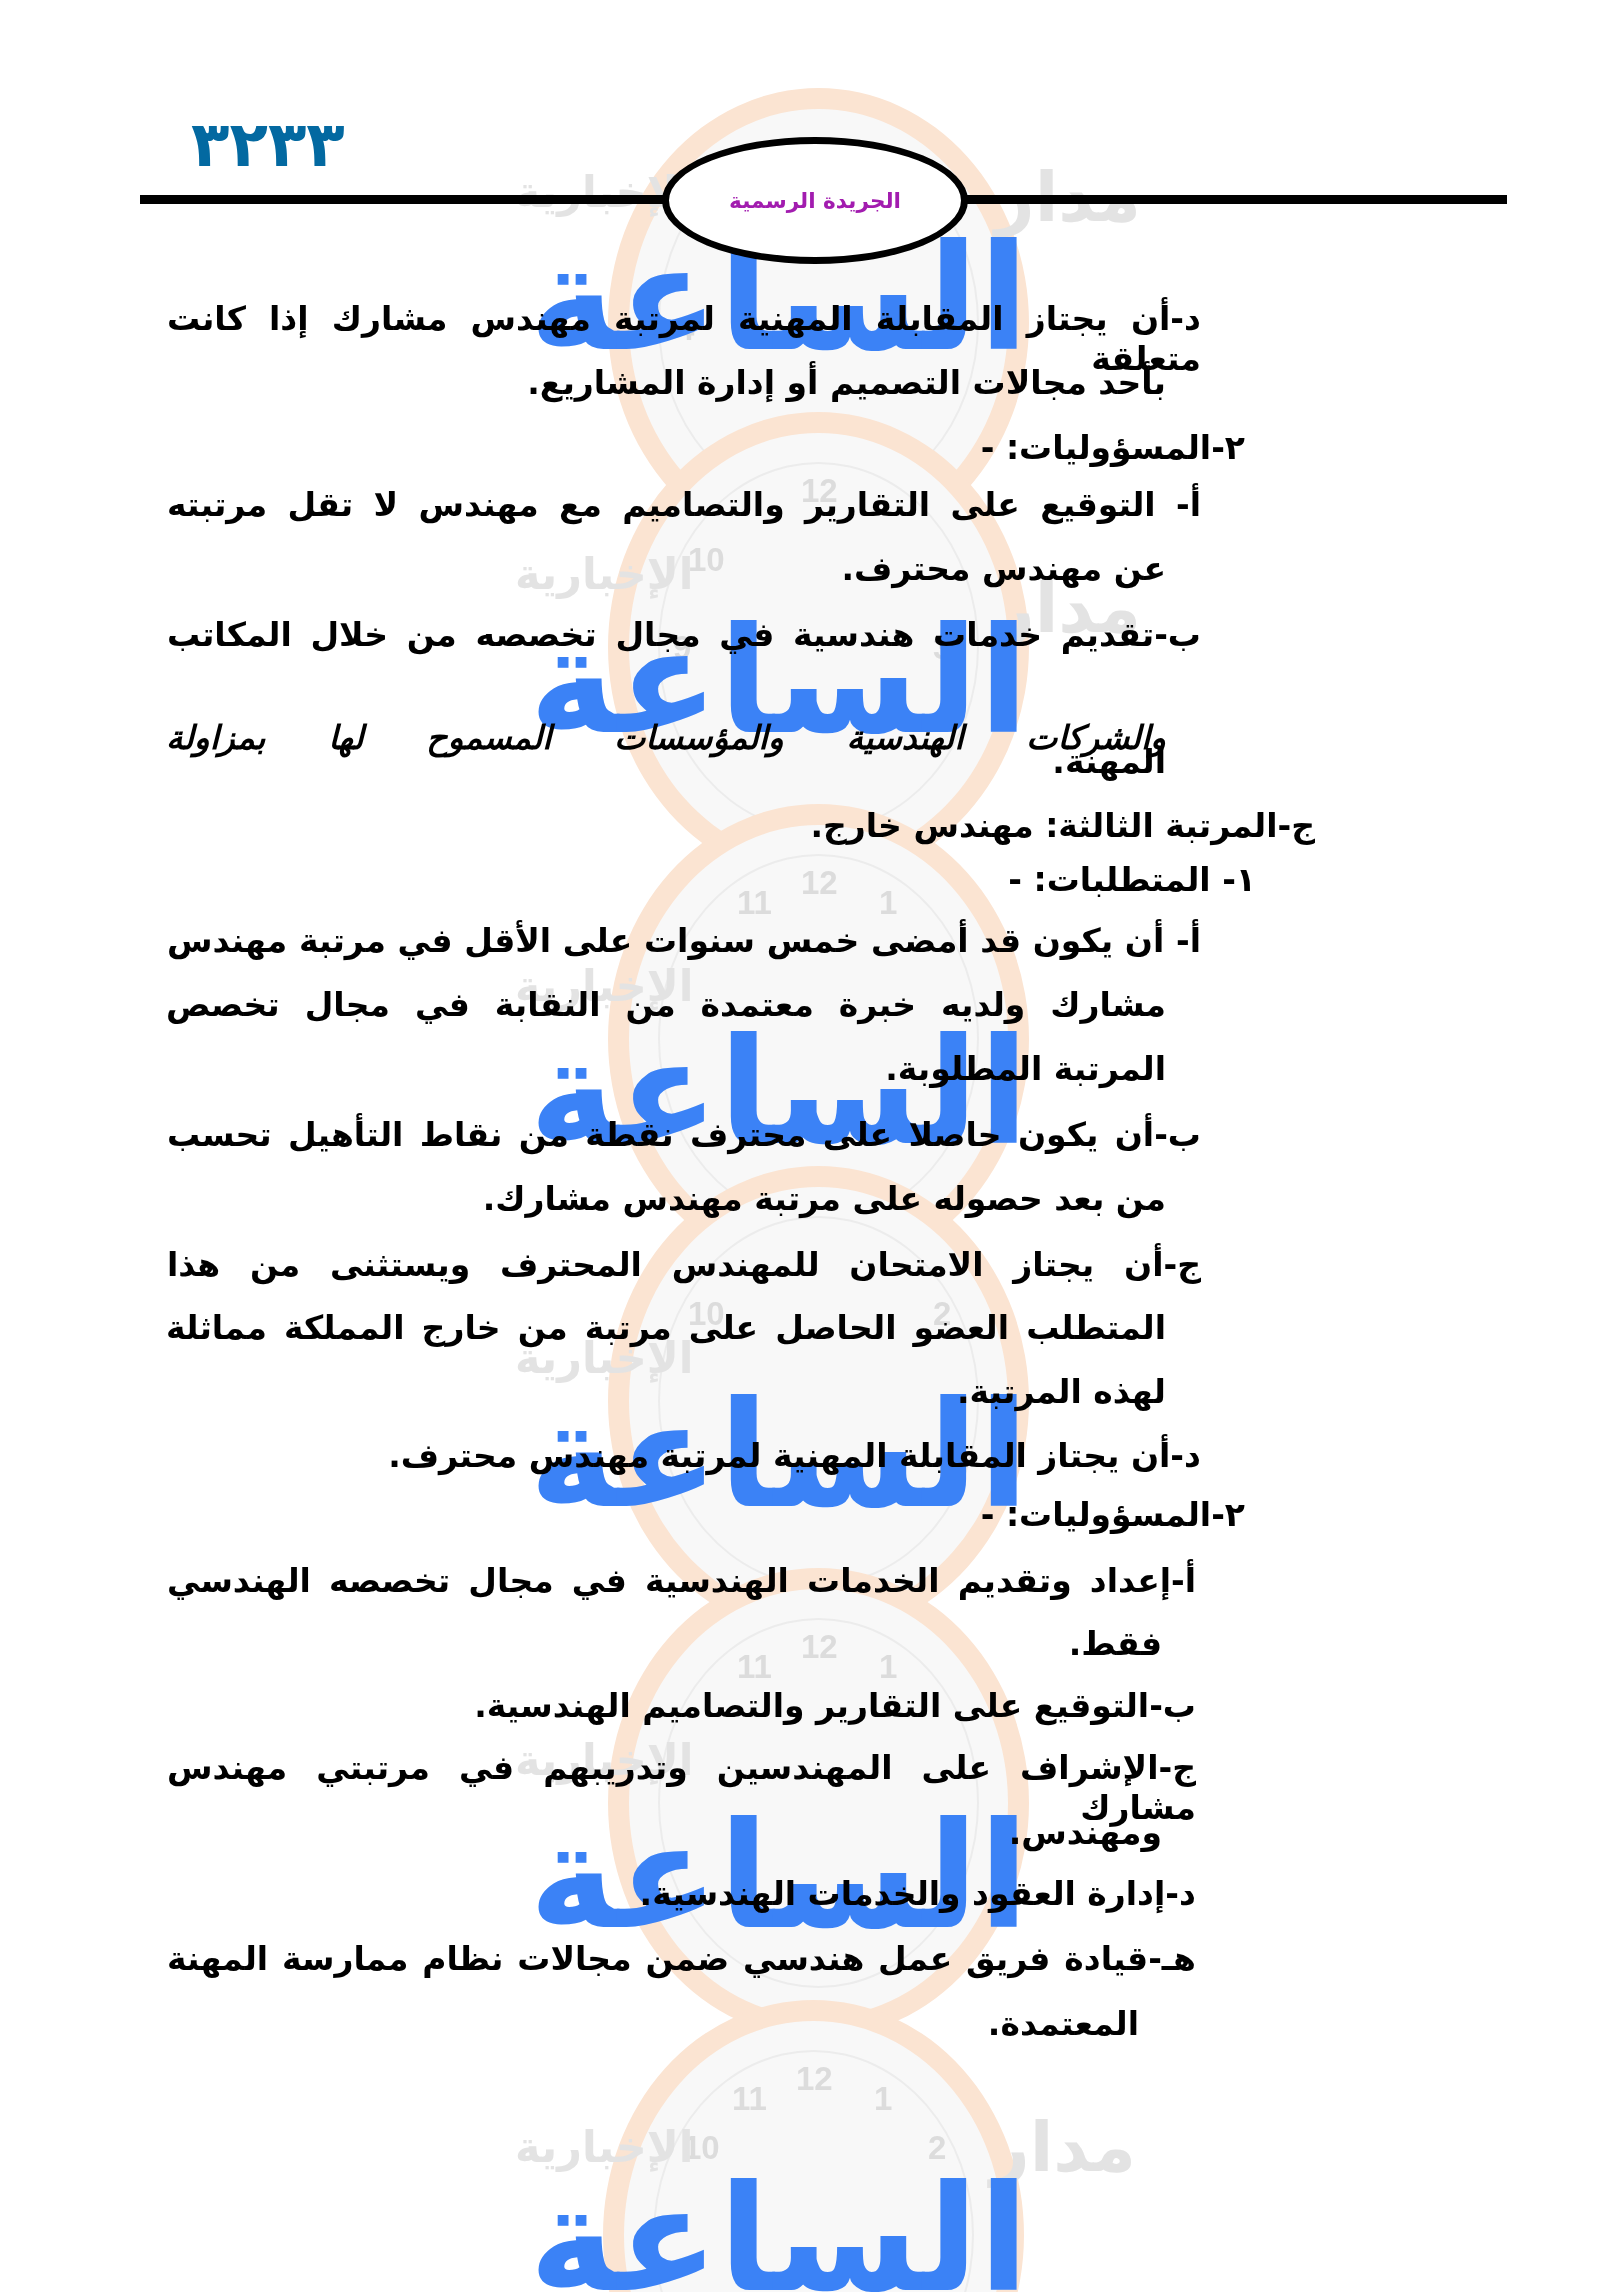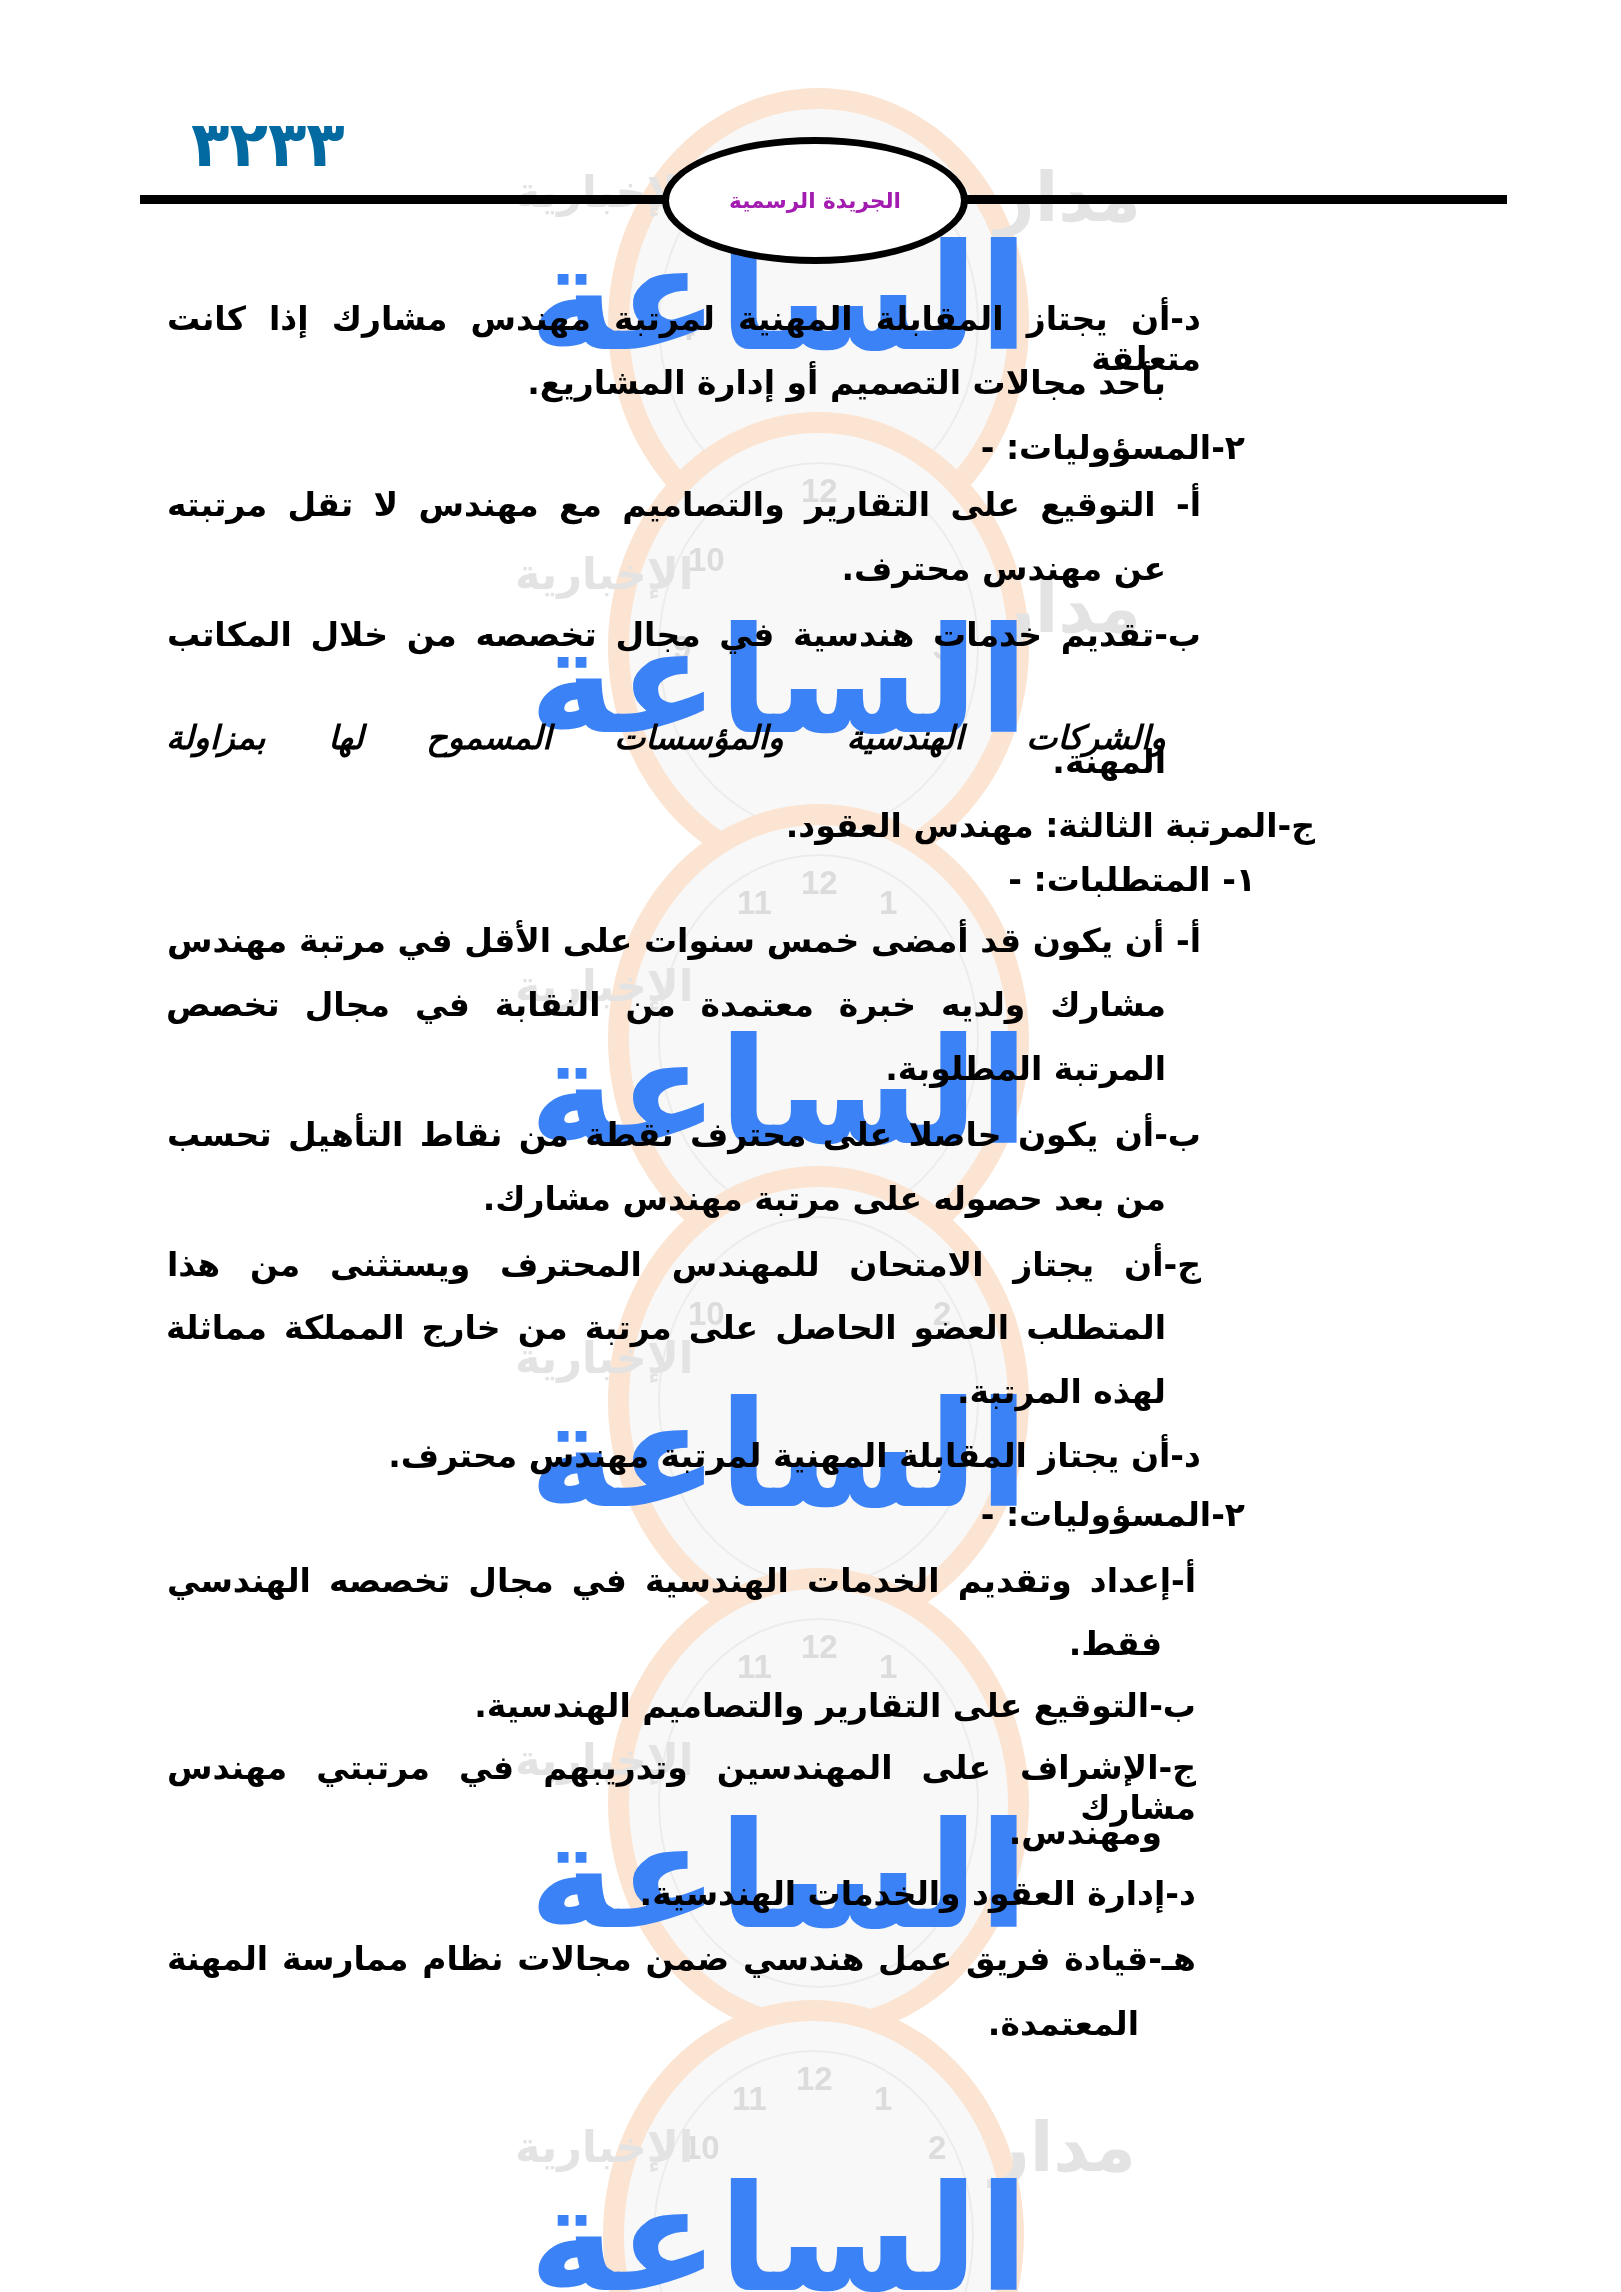--- a/index.html
+++ b/index.html
@@ -92,21 +92,21 @@
 </div>
 
 <div class="ln just" style="right:420px; width:1034px; top:299px;">د-أن يجتاز المقابلة المهنية لمرتبة مهندس مشارك إذا كانت متعلقة</div>
 <div class="ln" style="right:455px; top:363px;">بأحد مجالات التصميم أو إدارة المشاريع.</div>
 <div class="ln" style="right:376px; top:428px;">٢-المسؤوليات: -</div>
 <div class="ln just" style="right:420px; width:1034px; top:485px;">أ- التوقيع على التقارير والتصاميم مع مهندس لا تقل مرتبته</div>
 <div class="ln" style="right:455px; top:549px;">عن مهندس محترف.</div>
 <div class="ln just" style="right:420px; width:1034px; top:615px;">ب-تقديم خدمات هندسية في مجال تخصصه من خلال المكاتب</div>
 <div class="ln just" style="right:455px; width:1000px; top:718px;font-style:italic;">والشركات الهندسية والمؤسسات المسموح لها بمزاولة</div>
 <div class="ln" style="right:455px; top:742px;">المهنة.</div>
-<div class="ln" style="right:306px; top:806px;">ج-المرتبة الثالثة: مهندس العقود.</div>
+<div class="ln" style="right:306px; top:806px;">ج-المرتبة الثالثة: مهندس خارج.</div>
 <div class="ln" style="right:365px; top:860px;">١- المتطلبات: -</div>
 <div class="ln just" style="right:420px; width:1034px; top:921px;">أ- أن يكون قد أمضى خمس سنوات على الأقل في مرتبة مهندس</div>
 <div class="ln just" style="right:455px; width:1000px; top:985px;">مشارك ولديه خبرة معتمدة من النقابة في مجال تخصص</div>
 <div class="ln" style="right:455px; top:1049px;">المرتبة المطلوبة.</div>
 <div class="ln just" style="right:420px; width:1034px; top:1115px;">ب-أن يكون حاصلا على محترف نقطة من نقاط التأهيل تحسب</div>
 <div class="ln" style="right:455px; top:1179px;">من بعد حصوله على مرتبة مهندس مشارك.</div>
 <div class="ln just" style="right:420px; width:1034px; top:1245px;">ج-أن يجتاز الامتحان للمهندس المحترف ويستثنى من هذا</div>
 <div class="ln just" style="right:455px; width:1000px; top:1308px;">المتطلب العضو الحاصل على مرتبة من خارج المملكة مماثلة</div>
 <div class="ln" style="right:455px; top:1372px;">لهذه المرتبة.</div>
 <div class="ln" style="right:420px; top:1436px;">د-أن يجتاز المقابلة المهنية لمرتبة مهندس محترف.</div>

